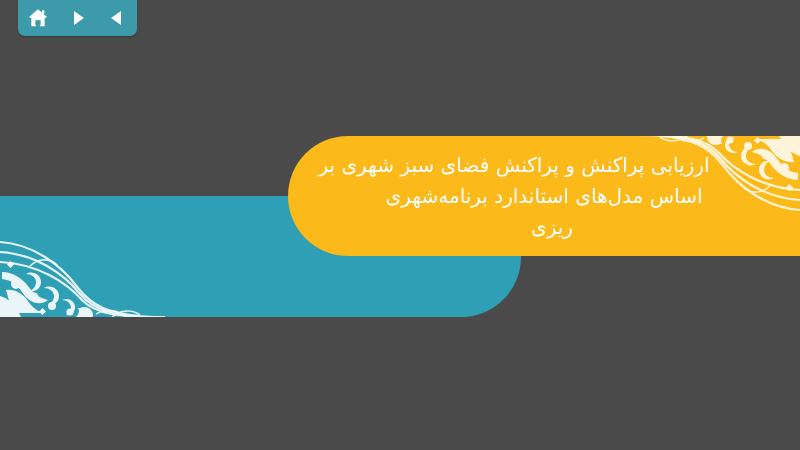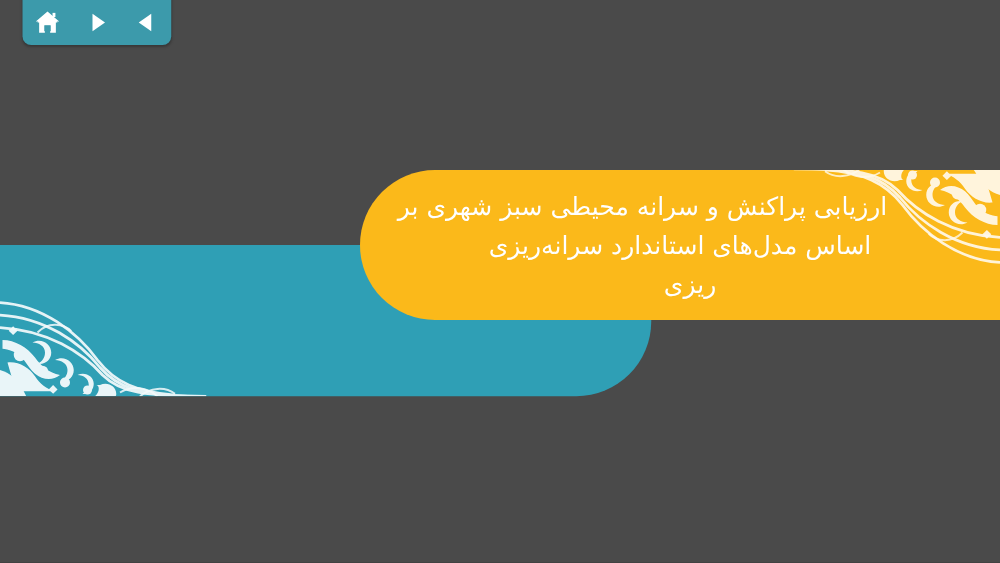--- a/index.html
+++ b/index.html
@@ -215,19 +215,19 @@
         </g>
         <g fill="none" stroke="#ffffff" stroke-width="1.6" opacity="0.8">
           <path d="M74,2 c-10,6 -22,4 -30,-3"></path>
           <path d="M58,-1 c-8,7 -20,8 -28,2"></path>
           <path d="M140,50 c-8,8 -20,8 -27,1"></path>
         </g>
       </svg>
     </div>
 
     <div id="title-block">
-      <div class="title-line l1">ارزیابی پراکنش و سرانه محیطی سبز شهری بر</div>
-      <div class="title-line l2">اساس مدل‌های استاندارد سرانه‌ریزی</div>
+      <div class="title-line l1">ارزیابی پراکنش و پراکنش فضای سبز شهری بر</div>
+      <div class="title-line l2">اساس مدل‌های استاندارد برنامه‌شهری</div>
       <div class="title-line l3">ریزی</div>
     </div>
   </div>
 
 </div>
 
 </body></html>

